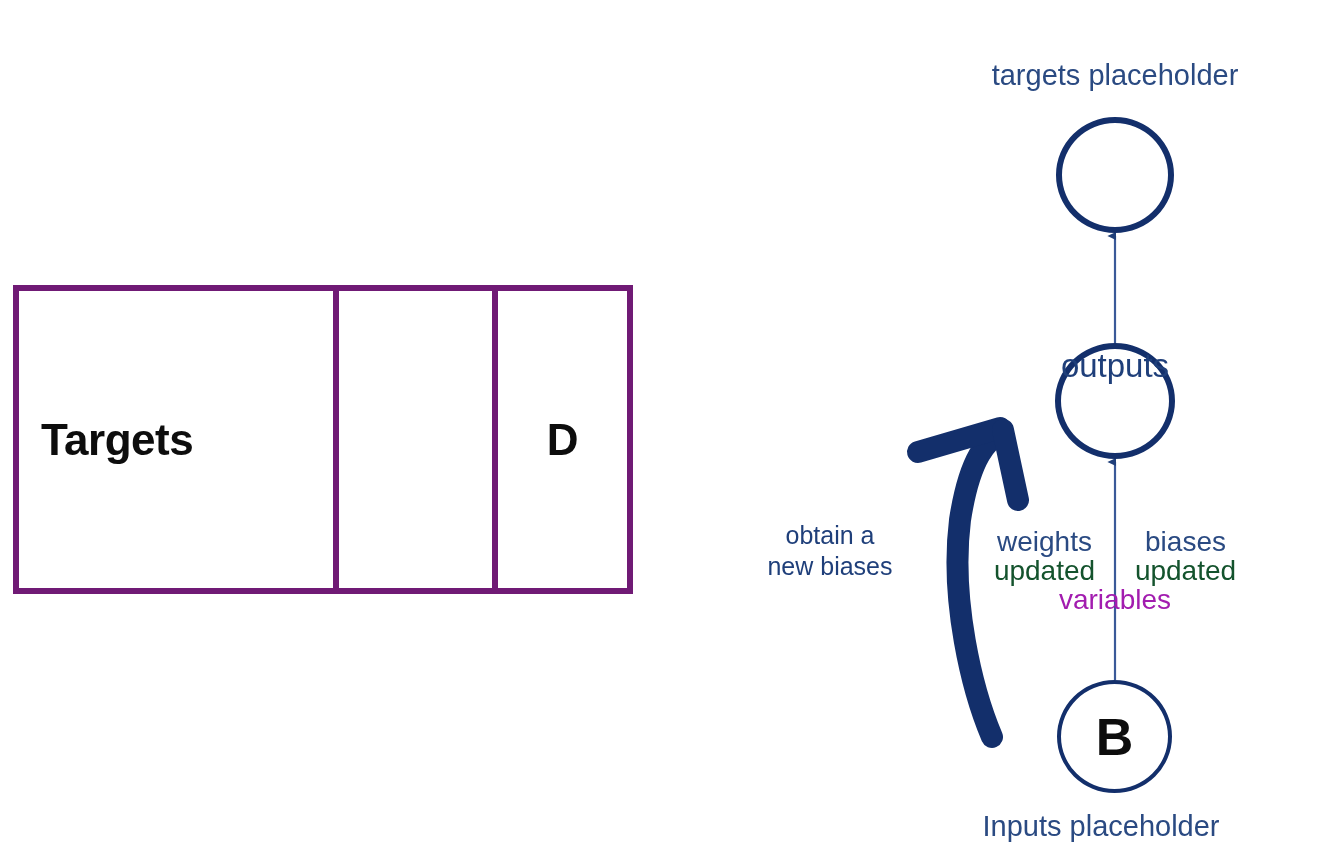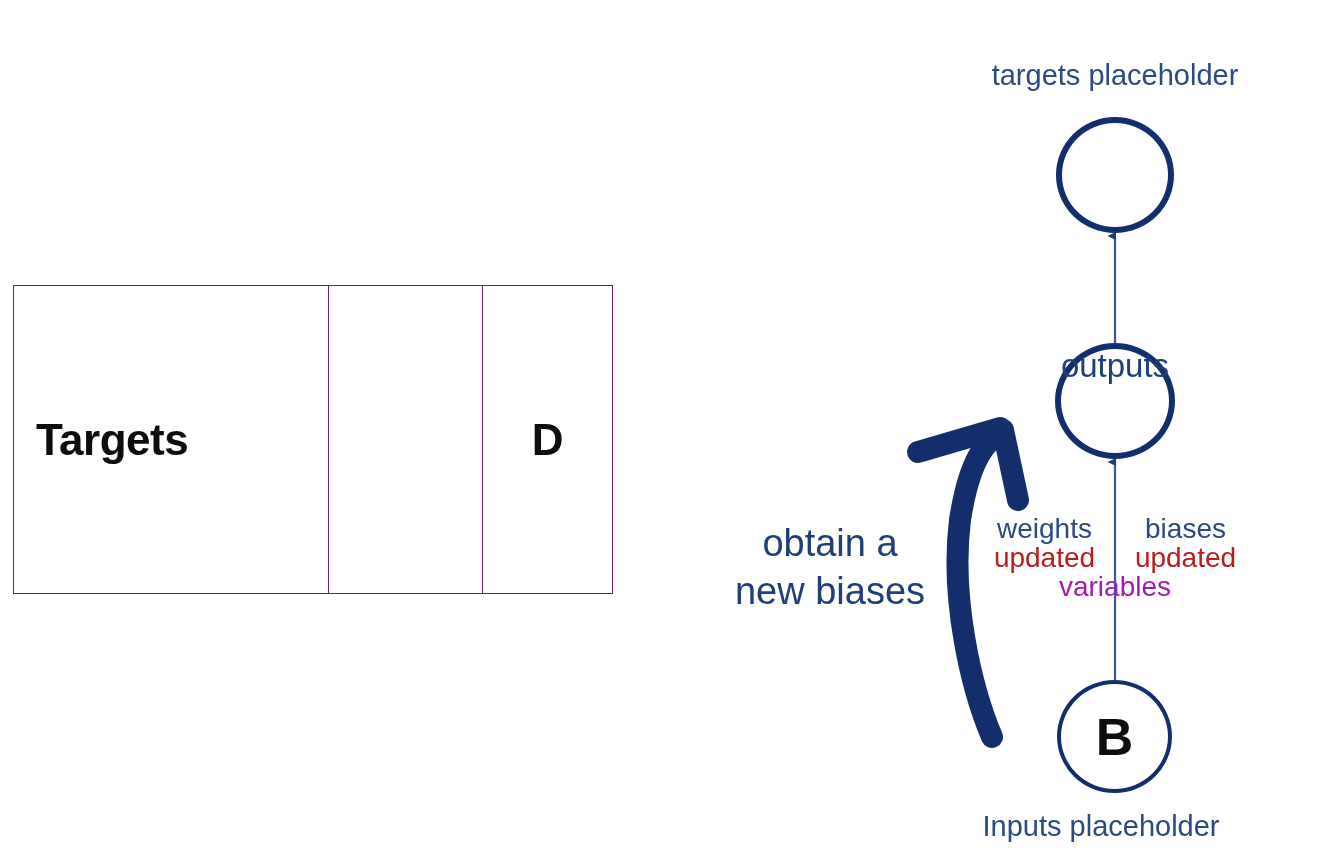--- a/index.html
+++ b/index.html
@@ -20,21 +20,21 @@
   #data-table {
     position: absolute;
     left: 13px;
     top: 285px;
     width: 552px;
     height: 309px;
     border-collapse: collapse;
     table-layout: fixed;
   }
   #data-table td {
-    border: 1px solid #701a75;
+    border: 6px solid #701a75;
     padding: 0 0 0 22px;
     vertical-align: middle;
     font-size: 44px;
     font-weight: bold;
     color: #0d0d0d;
     letter-spacing: -0.5px;
   }
   #data-table td.col-label { width: 292px; }
   #data-table td.col-mid   { width: 131px; }
   #data-table td.col-right {
@@ -107,21 +107,21 @@
     position: absolute;
     left: 0; top: 0;
     width: 706px; height: 868px;
     overflow: visible;
   }
 
   
   #variables-block {
     position: absolute;
     left: 360px;
-    top: 514px;
+    top: 527px;
     width: 270px;
     text-align: center;
     line-height: 1.04;
   }
   .var-columns {
     display: flex;
     justify-content: center;
     align-items: flex-start;
   }
   .var-col {
@@ -131,39 +131,39 @@
   .var-col.left-col  { padding-right: 6px; }
   .var-col.right-col { padding-left: 6px; }
   .var-name {
     font-size: 28px;
     color: #2a4a82;
     display: block;
     white-space: nowrap;
   }
   .var-state {
     font-size: 28px;
-    color: #b91c1c;
+    color: #14532d;
     display: block;
     white-space: nowrap;
   }
   #variables-word {
     font-size: 28px;
     color: #a21caf;
     display: block;
     white-space: nowrap;
   }
 
   
   #obtain-text {
     position: absolute;
     left: 60px;
     top: 520px;
     width: 300px;
     text-align: center;
-    font-size: 38px;
+    font-size: 25px;
     color: #1f3f7a;
     line-height: 1.25;
   }
   #obtain-text span { display: block; white-space: nowrap; }
 </style>
 </head>
 <body>
 
 <table id="data-table">
   <tbody>

